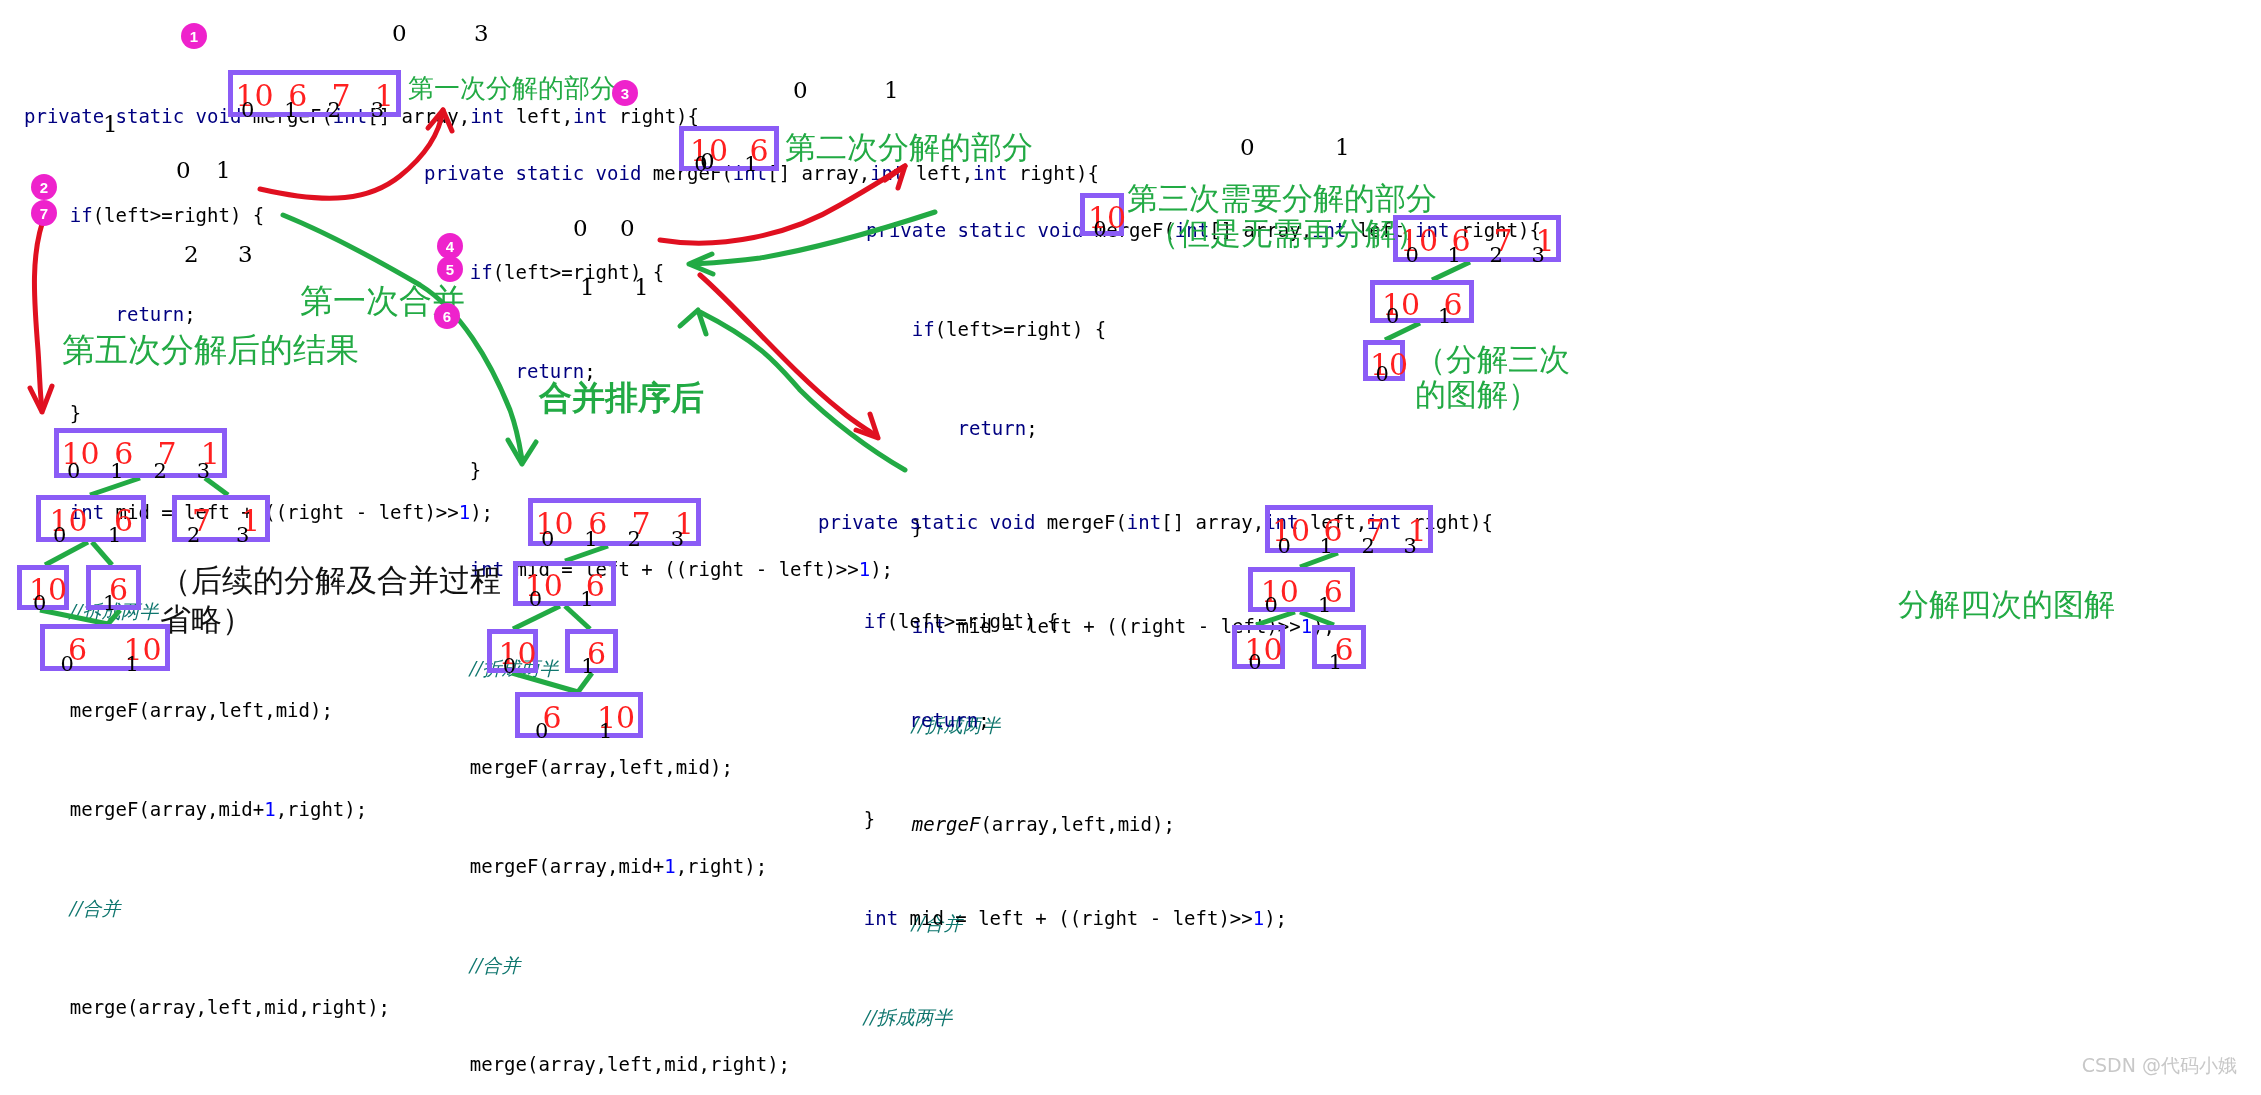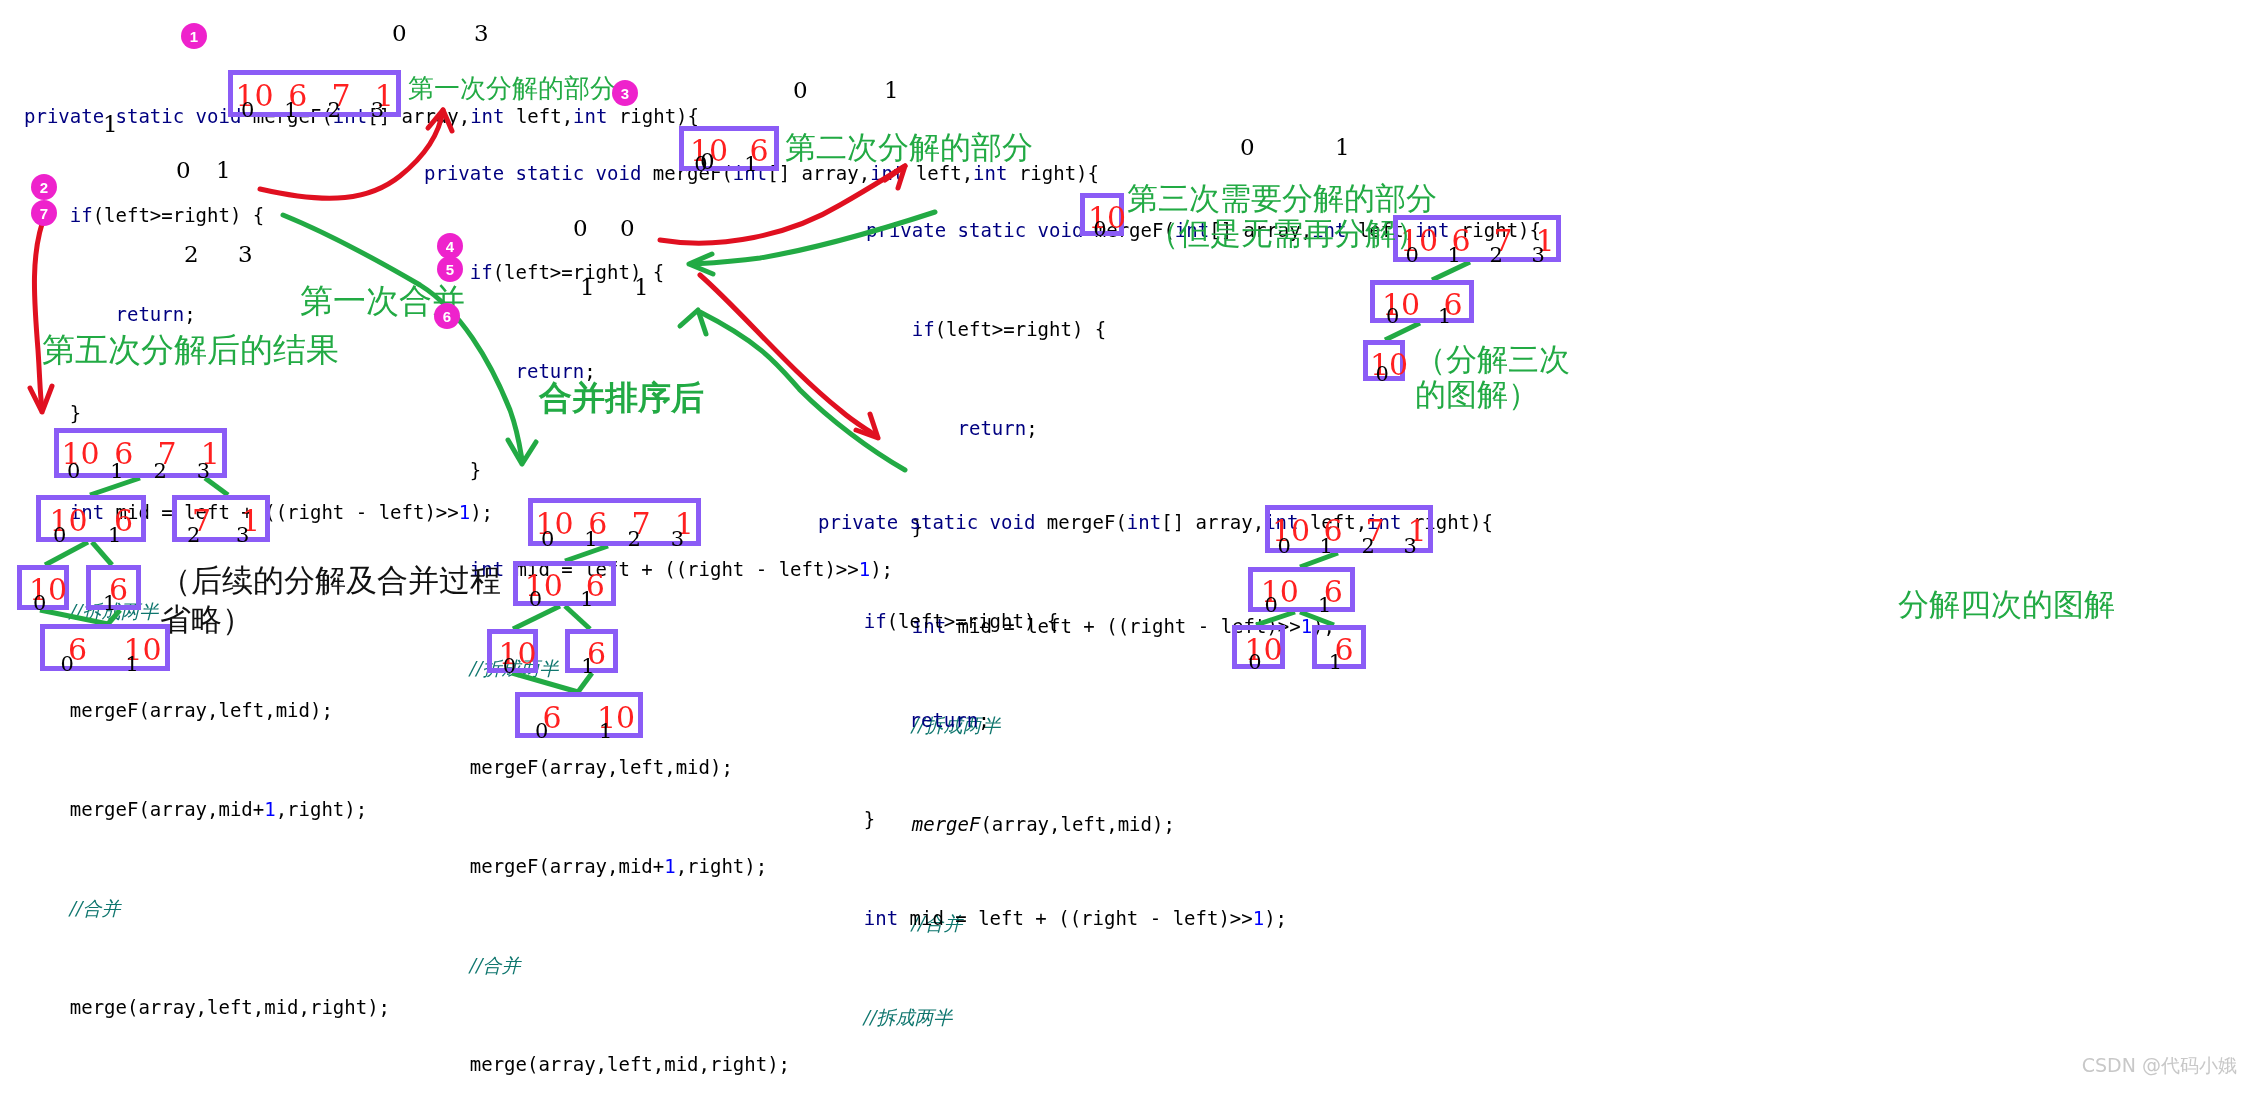--- a/index.html
+++ b/index.html
@@ -321,21 +321,21 @@
       <div class="cell" style="left: 0px; width: 54px; top: 5.28px;">6</div>
       <div class="sub" style="left: -8.64px; width: 54px; top: 22px;">1</div>
     </div>
   </div>
 <div id="ann-layer">
     <div class="cn" style="left: 408px; top: 70px; color: rgb(34, 170, 68); font-size: 26px;">第一次分解的部分</div>
     <div class="cn" style="left: 785px; top: 129px; color: rgb(34, 170, 68); font-size: 31px;">第二次分解的部分</div>
     <div class="cn" style="left: 1127px; top: 180px; color: rgb(34, 170, 68); font-size: 31px;">第三次需要分解的部分</div>
     <div class="cn" style="left: 1148px; top: 215px; color: rgb(34, 170, 68); font-size: 31px;">（但是无需再分解）</div>
     <div class="cn" style="left: 300px; top: 283px; color: rgb(34, 170, 68); font-size: 33px;">第一次合并</div>
-    <div class="cn" style="left: 42px; top: 332px; color: rgb(34, 170, 68); font-size: 33px;">第五次分解后的结果</div>
+    <div class="cn" style="left: 42px; top: 332px; color: rgb(34, 170, 68); font-size: 33px; padding-left: 20px;">第五次分解后的结果</div>
     <div class="cn" style="left: 539px; top: 380px; color: rgb(34, 170, 68); font-size: 33px; font-weight: bold;">合并排序后</div>
     <div class="cn" style="left: 160px; top: 562px; color: rgb(17, 17, 17); font-size: 31px;">（后续的分解及合并过程</div>
     <div class="cn" style="left: 160px; top: 601px; color: rgb(17, 17, 17); font-size: 31px;">省略）</div>
     <div class="cn" style="left: 1415px; top: 341px; color: rgb(34, 170, 68); font-size: 31px;">（分解三次</div>
     <div class="cn" style="left: 1415px; top: 376px; color: rgb(34, 170, 68); font-size: 31px;">的图解）</div>
     <div class="cn" style="left: 1898px; top: 587px; color: rgb(34, 170, 68); font-size: 31px; font-family: Liberation Serif, serif;">分解四次的图解</div>
   </div>
 
 <div class="wm" style="right:24px;bottom:16px;">CSDN @代码小娥</div>
 

